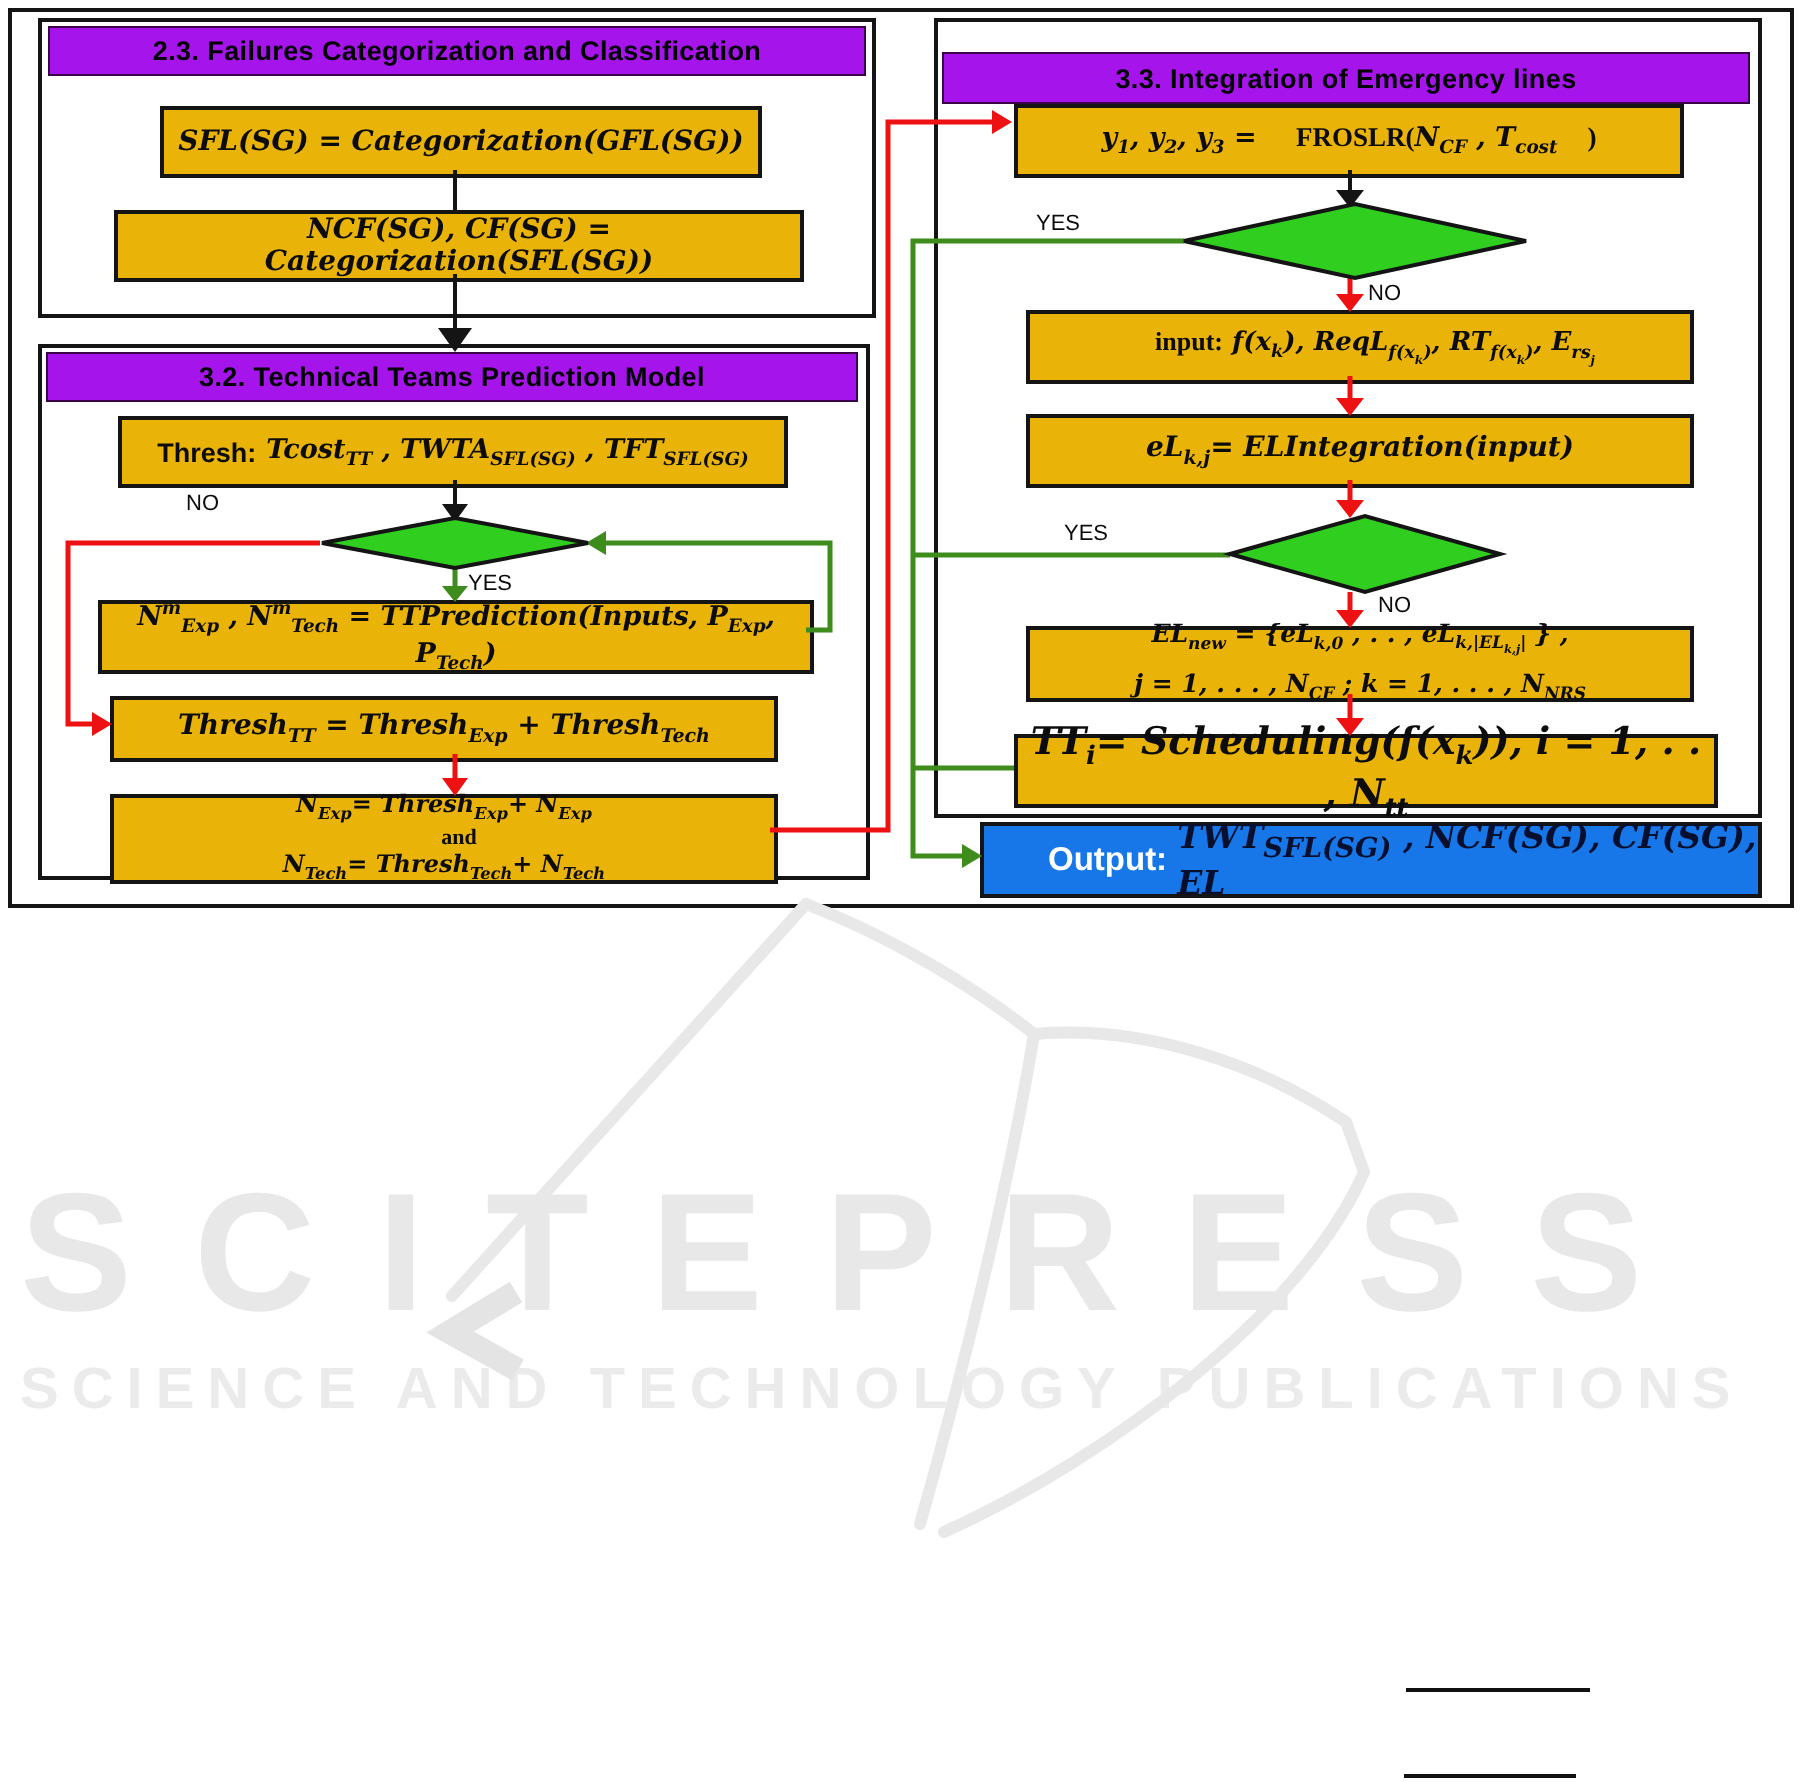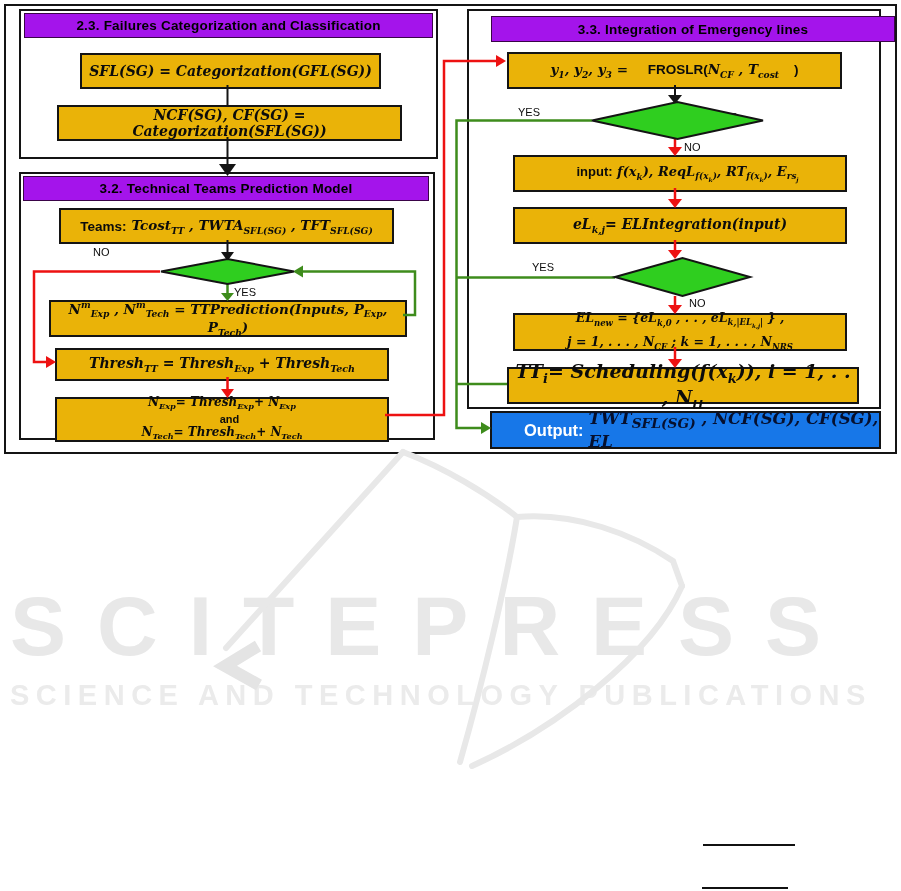--- a/index.html
+++ b/index.html
@@ -7,21 +7,21 @@
           font-family:"Liberation Sans",sans-serif;}
   .sectionbox{position:absolute;border:2px solid #141414;background:#ffffff;}
   .phead{position:absolute;background:#A414EB;border:1px solid #3a0448;color:#000;
          font-weight:bold;font-size:13.5px;display:flex;align-items:center;justify-content:center;
          font-family:"Liberation Sans",sans-serif;letter-spacing:.2px;}
   .mbox{position:absolute;background:#eab308;border:2px solid #141414;display:flex;
         align-items:center;justify-content:center;text-align:center;
         font-family:"DejaVu Serif",serif;font-style:italic;font-weight:bold;color:#0c0c0c;}
   .mbox sub,.mbox sup,.dtext sub,.dtext sup{font-size:68%;font-style:italic;}
   .pfx{font-family:"Liberation Sans",sans-serif;font-style:normal;font-weight:bold;margin-right:5px;}
-  .sf{font-family:Liberation Sans, sans-serif;font-style:normal;font-weight:bold;padding-left:15px;}
+  .sf{font-family:Liberation Serif, serif;font-style:normal;font-weight:bold;padding-left:15px;}
   .multiline{flex-direction:column;line-height:13px;}
   .lab{position:absolute;font-family:"Liberation Sans",sans-serif;font-weight:normal;
        font-size:11px;color:#0c0c0c;}
   .dtext{position:absolute;display:flex;align-items:center;justify-content:center;text-align:center;
          font-family:"DejaVu Serif",serif;font-style:italic;font-weight:bold;color:#0b0b0b;}
   .outbox{position:absolute;background:#1777E8;border:2px solid #141414;display:flex;
           align-items:center;justify-content:center;font-family:"DejaVu Serif",serif;
           font-style:italic;font-weight:bold;color:#06102e;}
   .outbox .pfx{color:#ffffff;padding-left:32px;}
   svg{position:absolute;left:0;top:0;pointer-events:none;}
@@ -49,21 +49,21 @@
   </div>
   <div class="mbox" style="left:57px;top:105px;width:341px;height:32px;font-size:14px;">
     <span>NCF(SG), CF(SG) = Categorization(SFL(SG))</span>
   </div>
 
   <div class="sectionbox" style="left:19px;top:172px;width:412px;height:264px;"></div>
   <div class="phead" style="left:23px;top:176px;width:404px;height:23px;">
     <span>3.2. Technical Teams Prediction Model</span>
   </div>
   <div class="mbox" style="left:59px;top:208px;width:331px;height:32px;font-size:13.5px;">
-    <span class="pfx">Teams:</span>
+    <span class="pfx">Thresh:</span>
     <span>Tcost<sub>TT</sub> , TWTA<sub>SFL(SG)</sub> , TFT<sub>SFL(SG)</sub></span>
   </div>
   <div class="lab" style="left:93px;top:246px;">
     <span>NO</span></div>
   <div class="lab" style="left:234px;top:286px;">
     <span>YES</span></div>
   <div class="dtext" style="left:175px;top:260px;width:105px;height:23px;font-size:12.5px;">
     <span>m ≤ n</span>
     </div>
   <div class="mbox" style="left:49px;top:300px;width:354px;height:33px;font-size:13.5px;">
@@ -72,21 +72,21 @@
   <div class="mbox multiline" style="left:55px;top:397px;width:330px;height:41px;font-size:12px;">
     <div>N<sub>Exp</sub>= Thresh<sub>Exp</sub>+ N<sub>Exp</sub></div>
     <div class="sf" style="font-size:11px;">and</div>
     <div>N<sub>Tech</sub>= Thresh<sub>Tech</sub>+ N<sub>Tech</sub></div>
   </div>
   <div class="mbox" style="left:55px;top:348px;width:330px;height:29px;font-size:14px;">
     <span>Thresh<sub>TT</sub> = Thresh<sub>Exp</sub> + Thresh<sub>Tech</sub></span>
   </div>
 
   <div class="sectionbox" style="left:467px;top:9px;width:410px;height:396px;"></div>
-  <div class="phead" style="left:471px;top:16px;width:402px;height:24px;margin-left:20px;">
+  <div class="phead" style="left:471px;top:26px;width:402px;height:24px;">
     <span>3.3. Integration of Emergency lines</span>
   </div>
   <div class="mbox" style="left:507px;top:52px;width:331px;height:33px;font-size:13.5px;">
     <span>y<sub>1</sub>, y<sub>2</sub>, y<sub>3</sub> = <span class="sf">FROSLR(</span>N<sub>CF</sub> , T<sub>cost</sub><span class="sf">)</span></span>
   </div>
   <div class="lab" style="left:518px;top:106px;">
     <span>YES</span></div>
   <div class="lab" style="left:684px;top:141px;">
     <span>NO</span></div>
   <div class="dtext" style="left:605px;top:108px;width:146px;height:24px;font-size:12.5px;">

